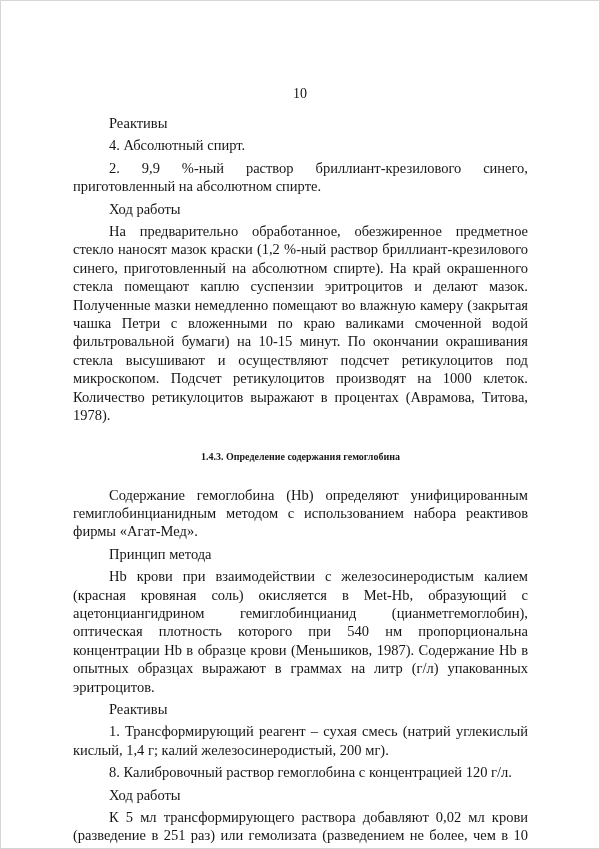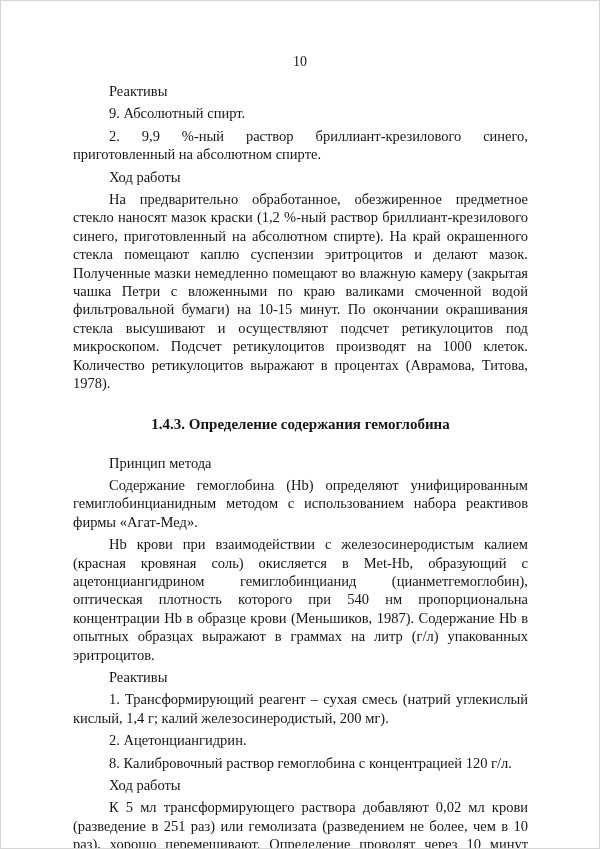--- a/index.html
+++ b/index.html
@@ -12,75 +12,74 @@
     height: 849px;
     box-sizing: border-box;
     background: #ffffff;
     border: 1px solid #d6d6d6;
     overflow: hidden;
     font-family: "Liberation Serif", "DejaVu Serif", serif;
     color: #161616;
   }
   .page-number {
     text-align: center;
-    padding-top: 52px;
+    padding-top: 84px;
     font-size: 14px;
     line-height: 18px;
   }
   .content {
     margin: 11px 67px 0 68px;
     font-size: 14.5px;
     line-height: 18.4px;
     text-align: justify;
   }
   p.block {
     margin: 4px;
     text-indent: 36px;
   }
   h2.section-heading {
-    font-size: 15px;
+    font-size: 10px;
     font-weight: bold;
     text-align: center;
     text-indent: 0;
     margin: 22px 0 20px 0;
     line-height: 19px;
   }
 </style>
 </head>
 <body>
 
 <div class="page">
 
   <div class="page-number">10</div>
 
   <div class="content">
 
     <p class="block">Реактивы</p>
 
-    <p class="block">9. Абсолютный спирт.</p>
+    <p class="block">4. Абсолютный спирт.</p>
 
     <p class="block">2. 9,9 %-ный раствор бриллиант-крезилового синего, приготовленный на абсолютном спирте.</p>
 
     <p class="block">Ход работы</p>
 
     <p class="block">На предварительно обработанное, обезжиренное предметное стекло наносят мазок краски (1,2 %-ный раствор бриллиант-крезилового синего, приготовленный на абсолютном спирте). На край окрашенного стекла помещают каплю суспензии эритроцитов и делают мазок. Полученные мазки немедленно помещают во влажную камеру (закрытая чашка Петри с вложенными по краю валиками смоченной водой фильтровальной бумаги) на 10-15 минут. По окончании окрашивания стекла высушивают и осуществляют подсчет ретикулоцитов под микроскопом. Подсчет ретикулоцитов производят на 1000 клеток. Количество ретикулоцитов выражают в процентах (Аврамова, Титова, 1978).</p>
 
     <h2 class="section-heading">1.4.3. Определение содержания гемоглобина</h2>
 
+    <p class="block">Содержание гемоглобина (Hb) определяют унифицированным гемиглобинцианидным методом с использованием набора реактивов фирмы «Агат-Мед».</p>
+
     <p class="block">Принцип метода</p>
-
-    <p class="block">Содержание гемоглобина (Hb) определяют унифицированным гемиглобинцианидным методом с использованием набора реактивов фирмы «Агат-Мед».</p>
 
     <p class="block">Hb крови при взаимодействии с железосинеродистым калием (красная кровяная соль) окисляется в Met-Hb, образующий с ацетонциангидрином гемиглобинцианид (цианметгемоглобин), оптическая плотность которого при 540 нм пропорциональна концентрации Hb в образце крови (Меньшиков, 1987). Содержание Hb в опытных образцах выражают в граммах на литр (г/л) упакованных эритроцитов.</p>
 
     <p class="block">Реактивы</p>
 
     <p class="block">1. Трансформирующий реагент – сухая смесь (натрий углекислый кислый, 1,4 г; калий железосинеродистый, 200 мг).</p>
 
-    <p class="block">2. Ацетонциангидрин.</p>
 
     <p class="block">8. Калибровочный раствор гемоглобина с концентрацией 120 г/л.</p>
 
     <p class="block">Ход работы</p>
 
     <p class="block">К 5 мл трансформирующего раствора добавляют 0,02 мл крови (разведение в 251 раз) или гемолизата (разведением не более, чем в 10 раз), хорошо перемешивают. Определение проводят через 10 минут против холостой пробы (трансформирующего раствора), окраска устойчива в течение не менее 1 часа.</p>
 
     <p class="block">При использовании спектрофотометра определение оптической плотности проводят при длине волны 540 нм в кювете с толщиной слоя 1 см.</p>
 
   </div>

